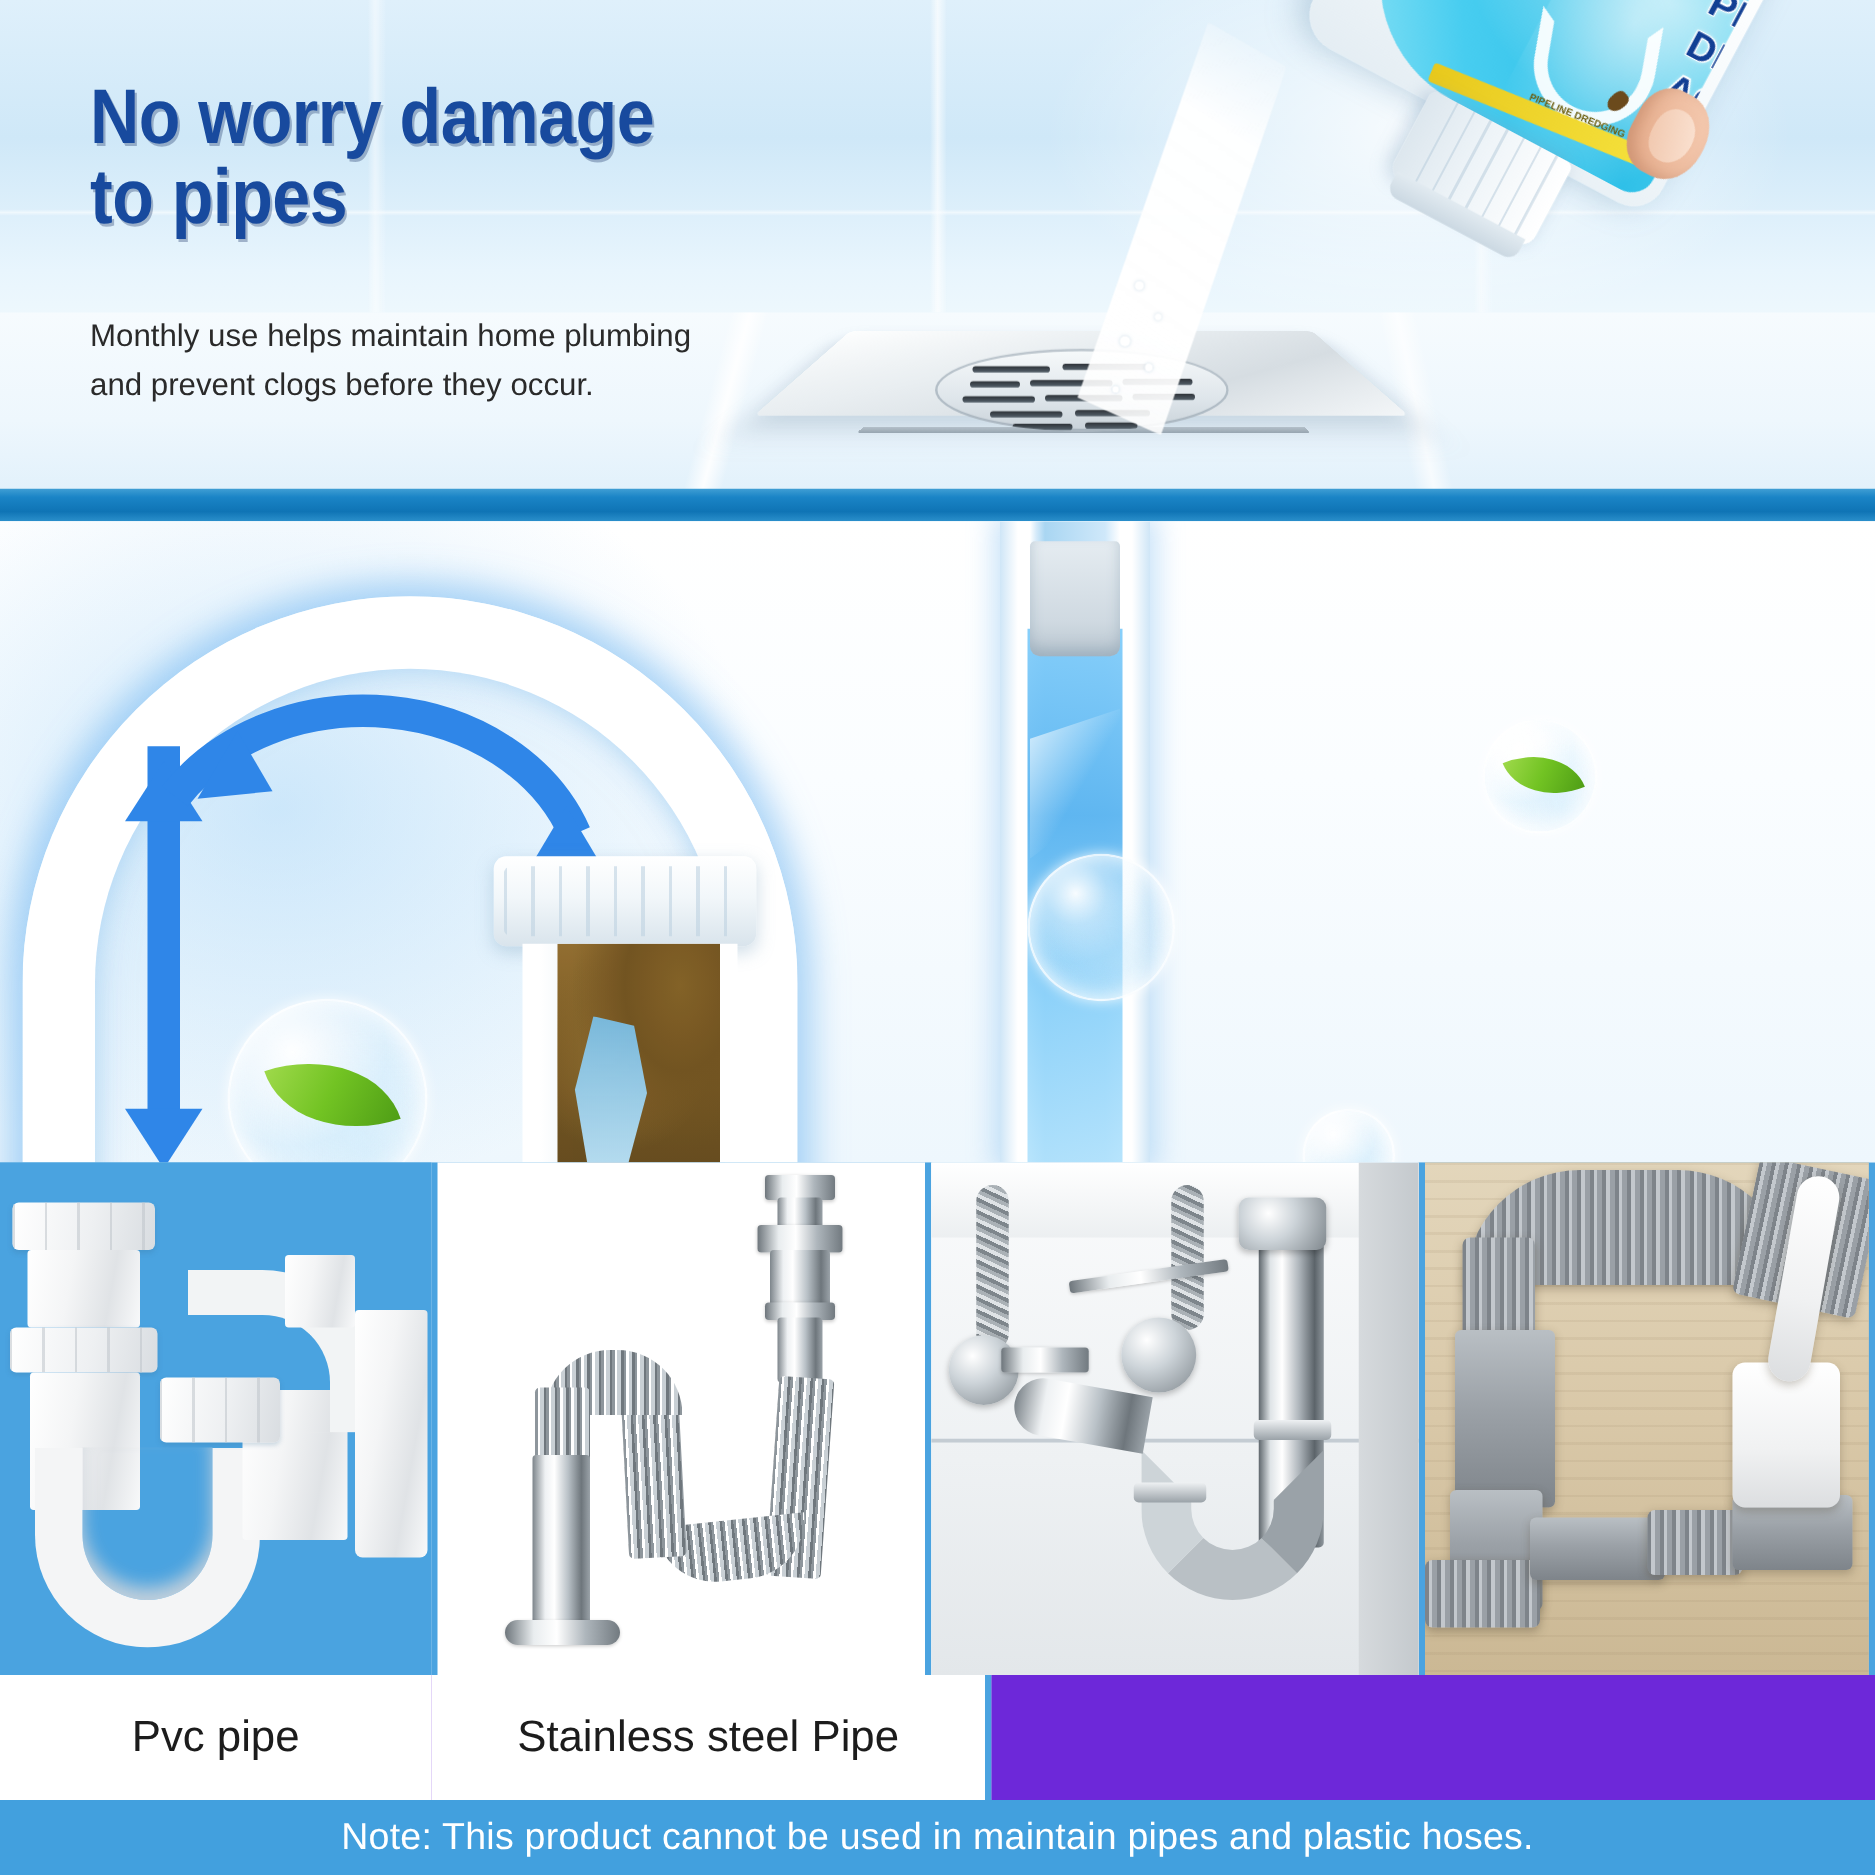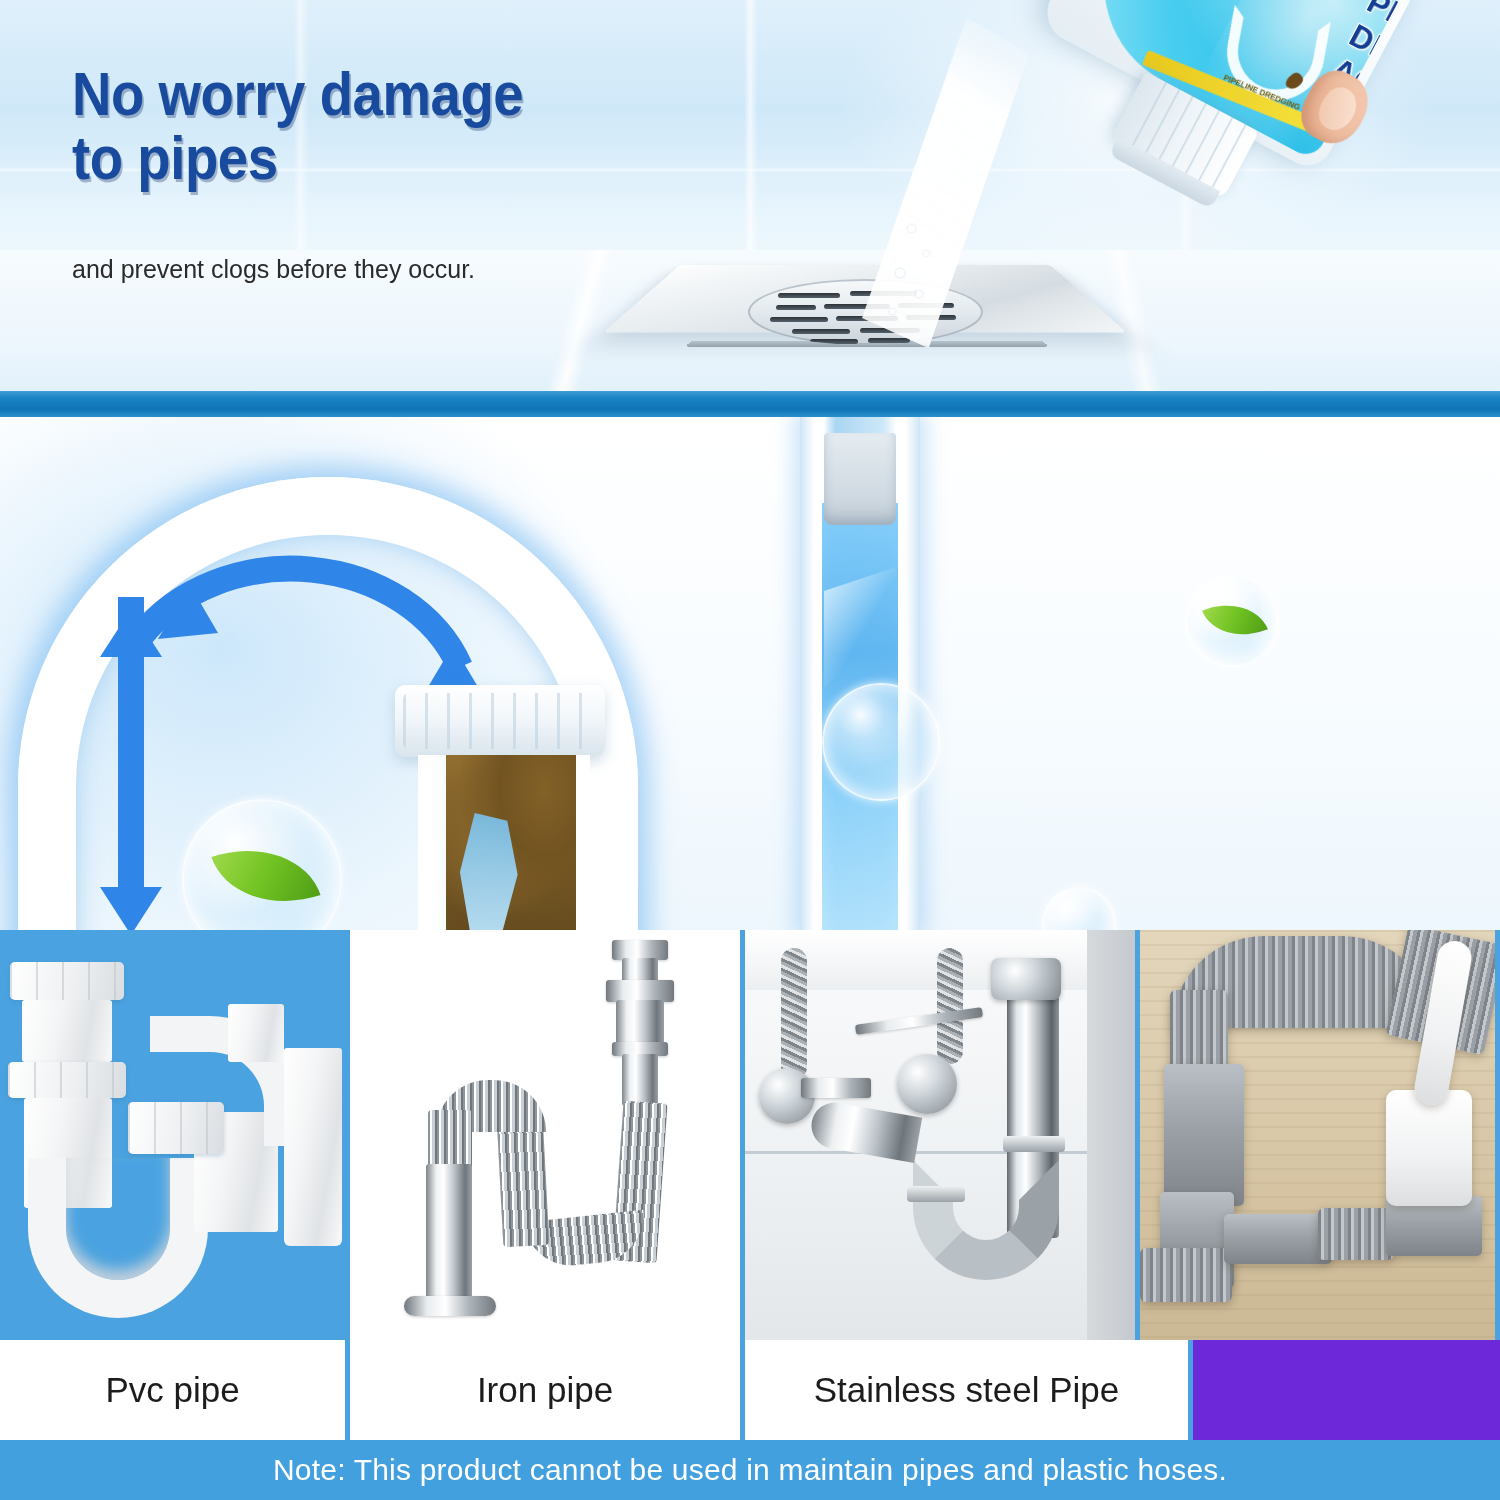--- a/index.html
+++ b/index.html
@@ -417,20 +417,21 @@
   <div class="hero-tiles"></div>
   <div class="hero-topglow"></div>
   <div class="hero-floor"></div>
 
   <div class="headline">
     <div>No worry damage</div>
     <div>to pipes</div>
   </div>
 
   <div class="subtitle">
+    <div>Monthly use helps maintain home plumbing</div>
     <div>and prevent clogs before they occur.</div>
   </div>
 
   <div class="drain-wrap">
     <div class="drain-plate"></div>
     <div class="drain-plate-edge"></div>
     <div class="drain-circle">
       <div class="slot" style="left:30px; top:14px; width:62px;"></div>
       <div class="slot" style="left:102px; top:12px; width:68px;"></div>
       <div class="slot" style="left:28px; top:26px; width:40px;"></div>
@@ -593,19 +594,18 @@
     <div class="abs-corr" style="left:178px; top:278px; width:76px; height:52px;"></div>
     <div class="abs-smooth" style="left:246px; top:266px; width:96px; height:60px;"></div>
     <div class="abs-corr" style="left:256px; top:4px; width:100px; height:112px; transform:rotate(12deg);"></div>
     <div class="abs-white" style="left:246px; top:160px; width:86px; height:116px;"></div>
     <div class="abs-white" style="left:286px; top:10px; width:34px; height:166px; border-radius:18px; transform:rotate(10deg);"></div>
   </div>
 </div>
 
 <div class="captions">
   <div class="cap c1">Pvc pipe</div>
-  <div class="cap c2">Iron pipe</div>
   <div class="cap c3">Stainless steel Pipe</div>
 </div>
 
 <div class="note">
   <span>Note: This product cannot be used in maintain pipes and plastic hoses.</span>
 </div>
 
 </body></html>

